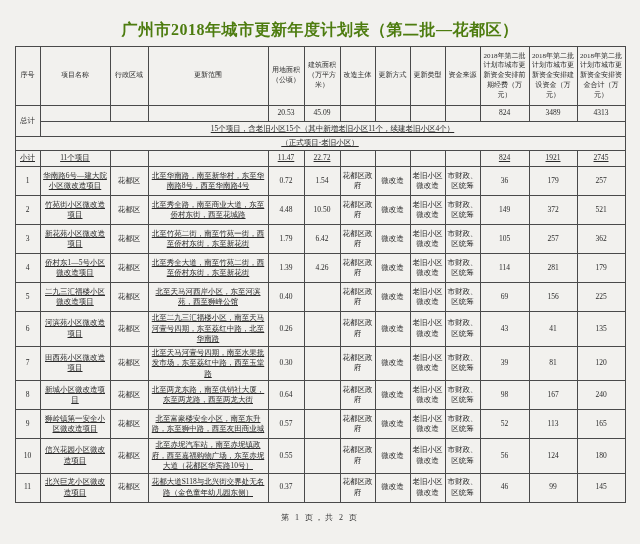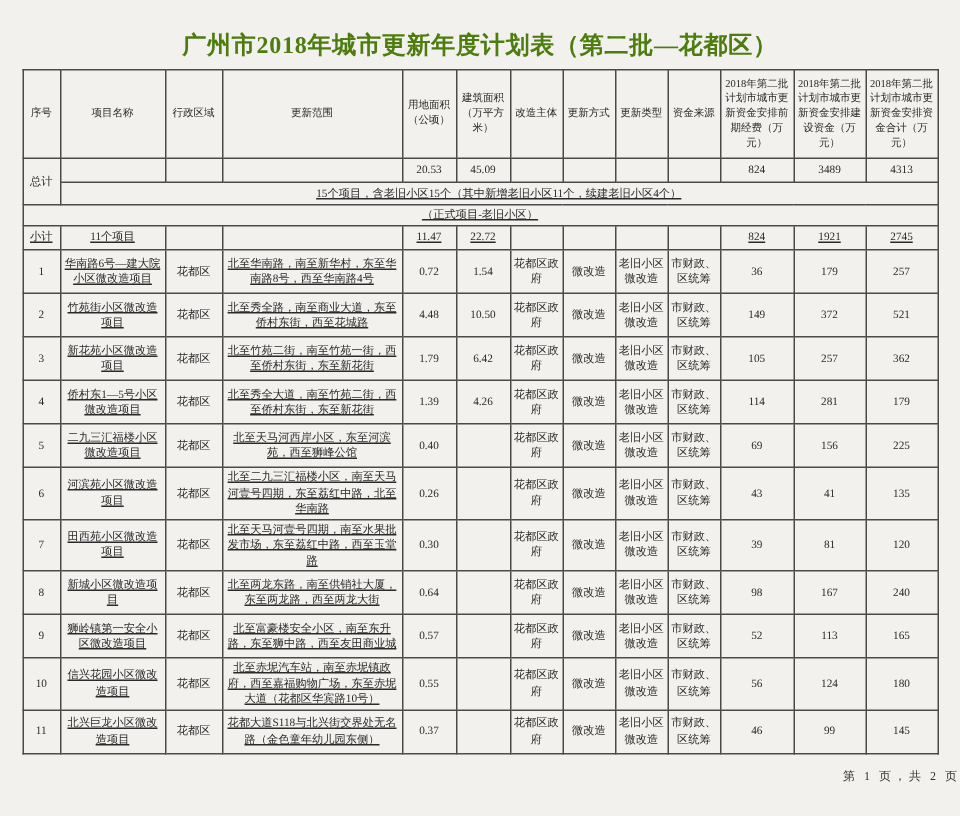--- a/index.html
+++ b/index.html
@@ -39,21 +39,21 @@
     height:56px;
     font-size:7px;
   }
   td.t-left{text-align:left;text-decoration:underline;}
   tr.total-values td{height:13px;}
   tr.total-note td{height:12px;}
   tr.section-row td{height:11px;}
   tr.subtotal-row td{height:13px;text-decoration:underline;}
   tbody.data-rows td{height:26px;}
   .page-footer{
-    text-align:right;
+    text-align:center;
     font-size:8px;
     color:#333;
     padding:9px 0 0 0;
     letter-spacing:2px;
   }
 </style>
 </head>
 <body>
 
 <div class="page-title">广州市2018年城市更新年度计划表（第二批—花都区）</div>

